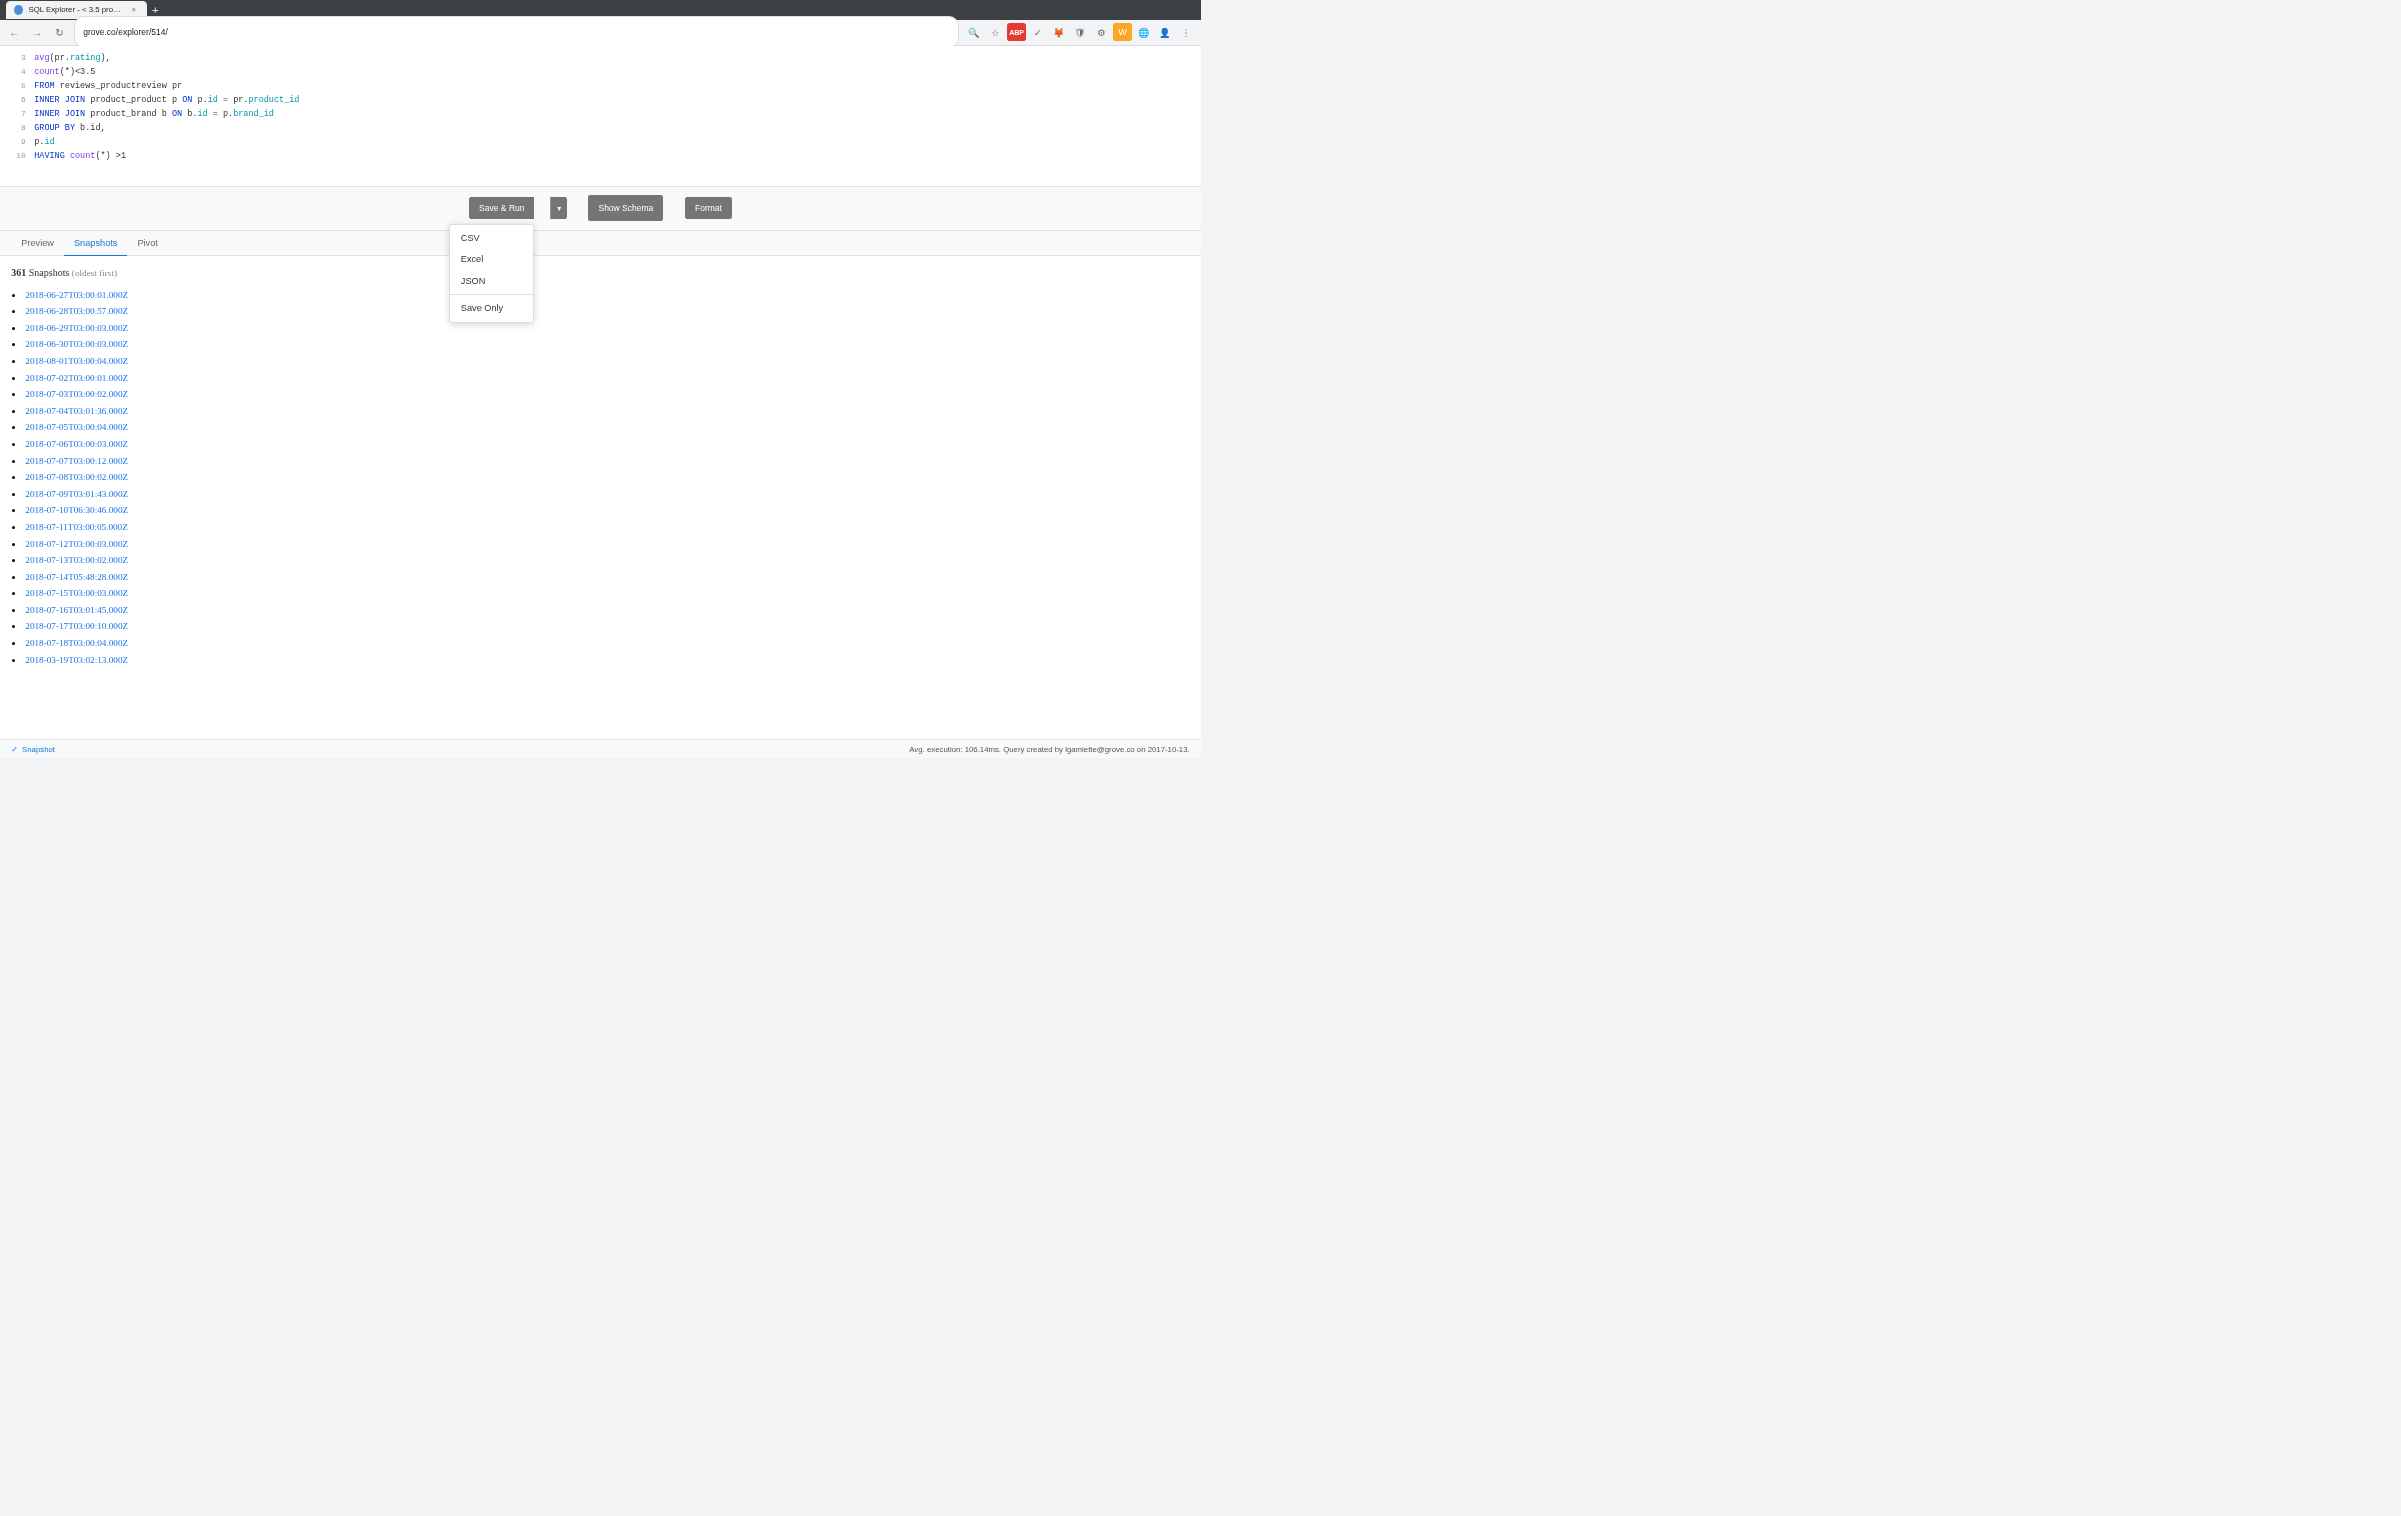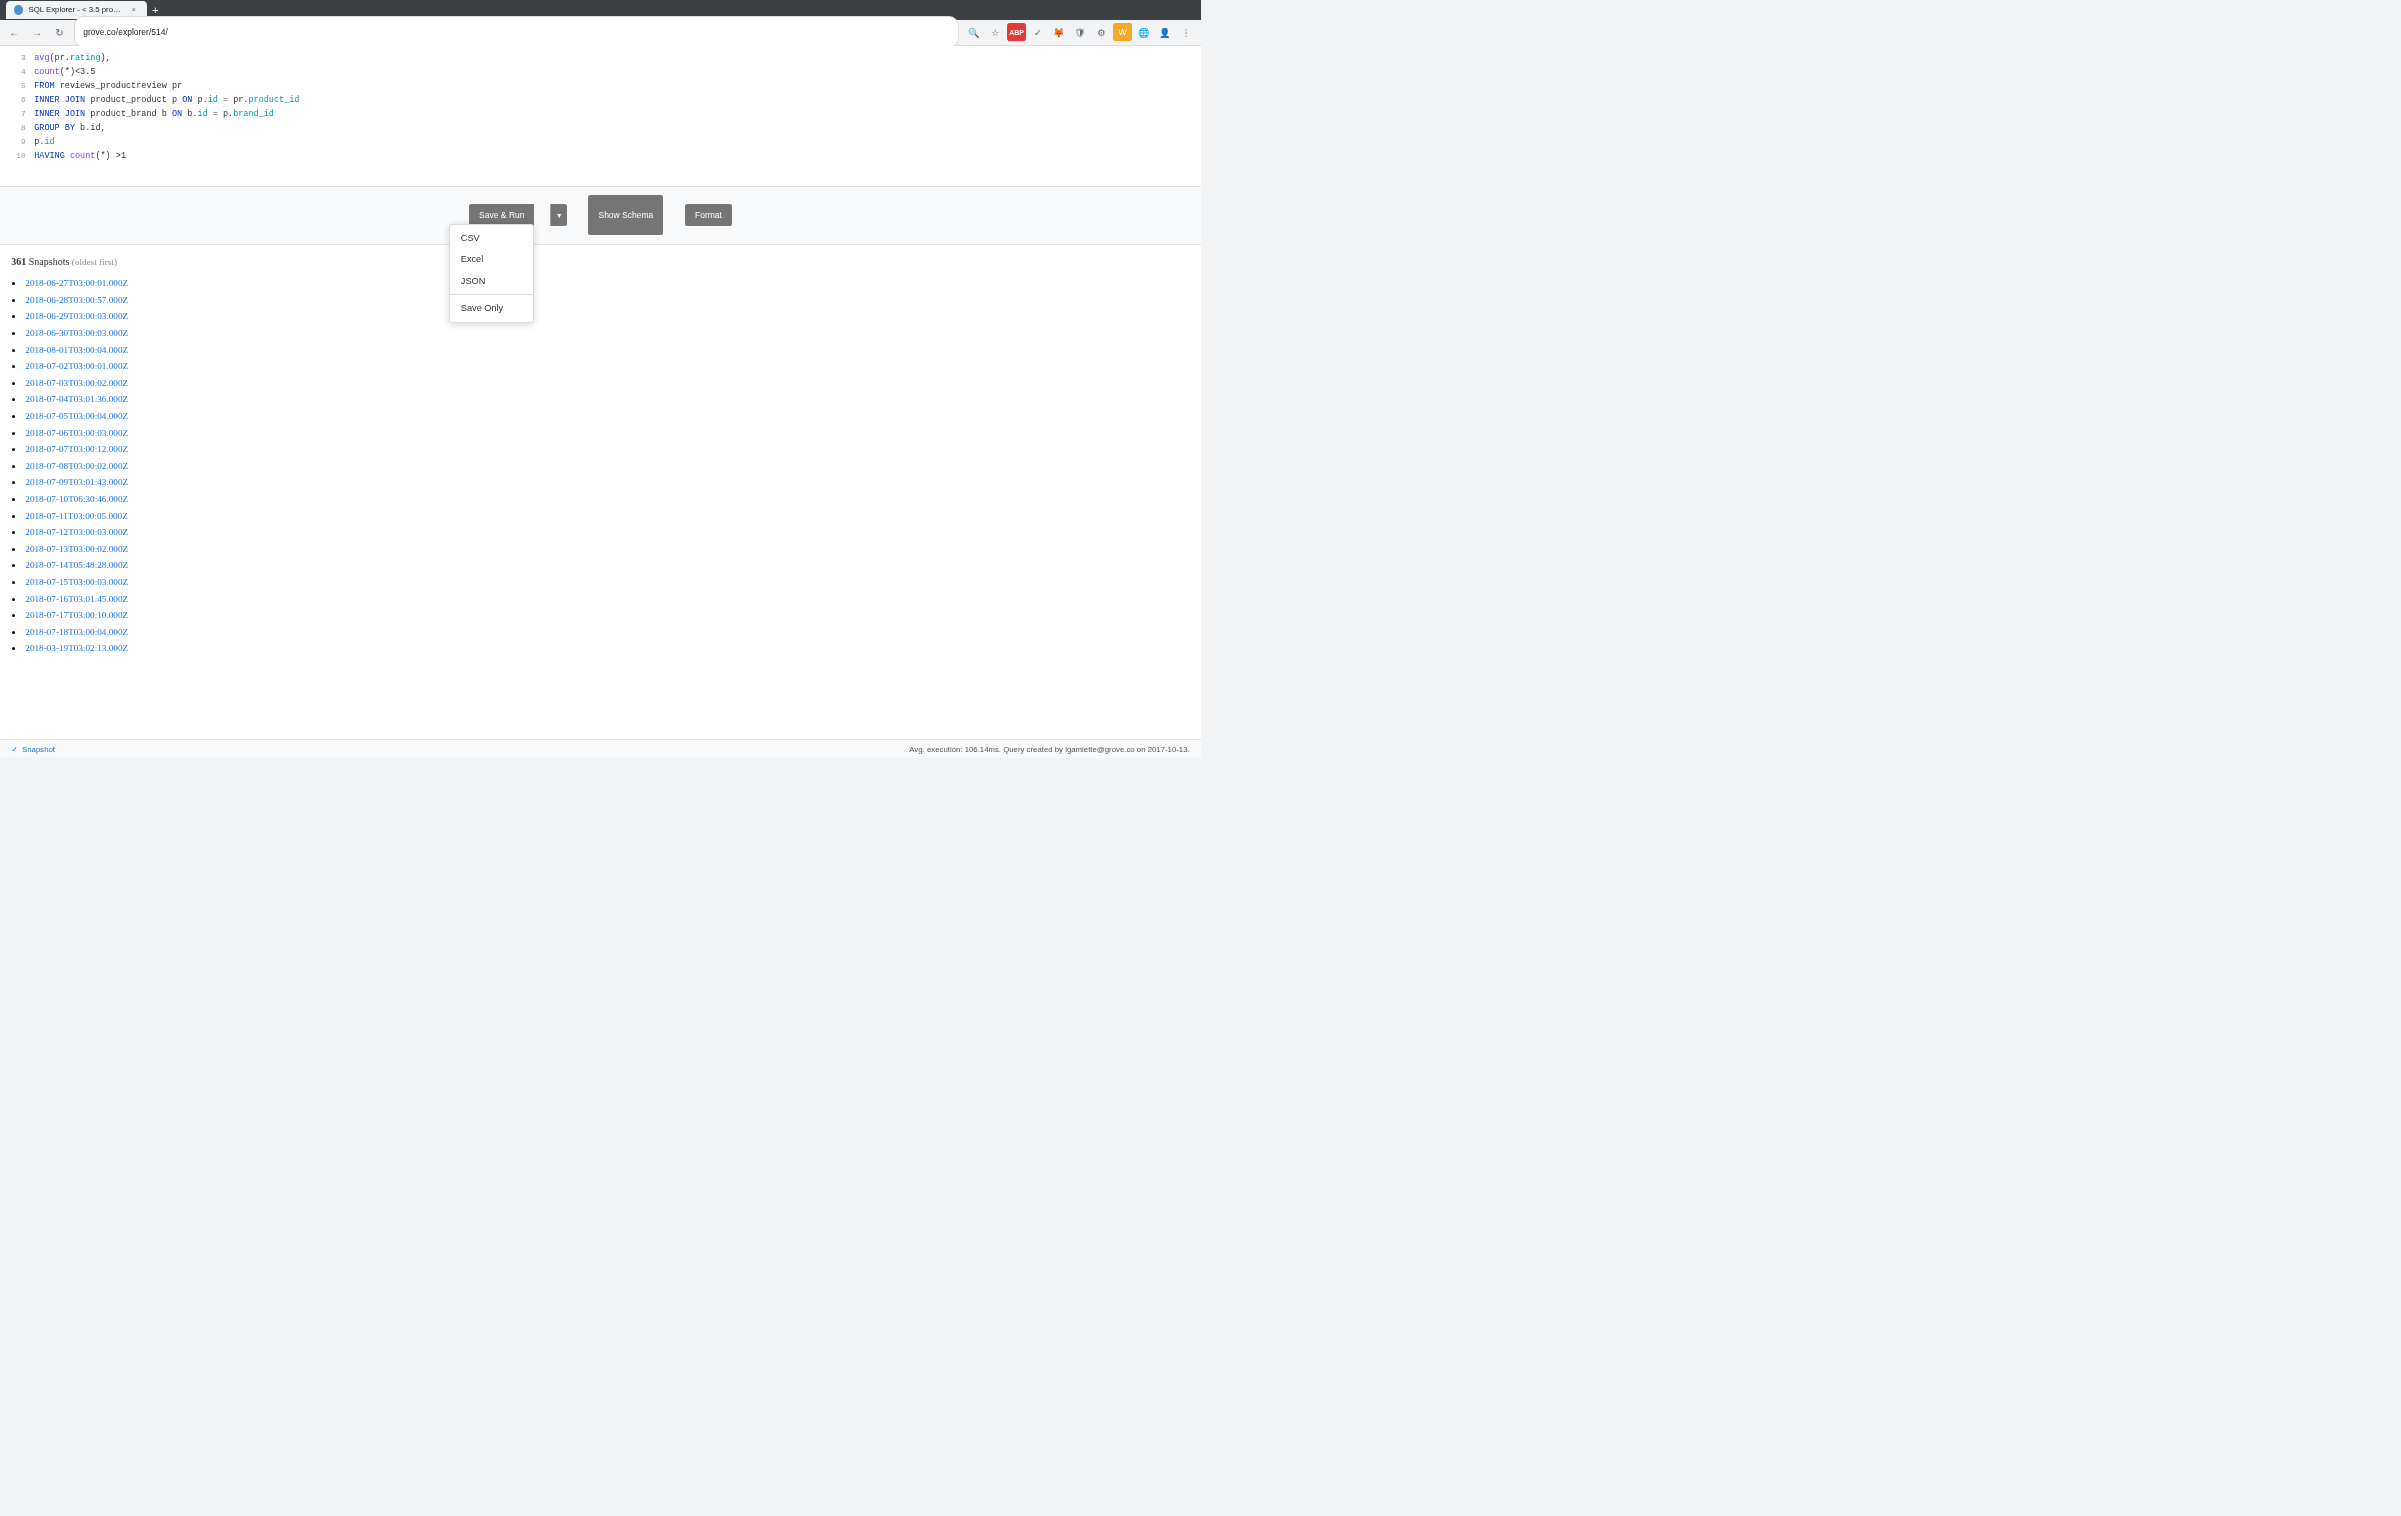--- a/index.html
+++ b/index.html
@@ -184,21 +184,21 @@
       font-size: 7.8px;
     }
     .btn-show-schema {
       background: #757575;
       color: white;
       border: none;
       padding: 5px 10px;
       font-size: 8.5px;
       cursor: pointer;
       border-radius: 2.1px;
-      height: 40px;
+      height: 26px;
       margin-left: 5.7px;
     }
     .btn-format {
       background: #757575;
       color: white;
       border: none;
       padding: 5px 10px;
       font-size: 8.5px;
       cursor: pointer;
       border-radius: 2.1px;
@@ -384,20 +384,25 @@
 
     <div class="dropdown-menu" id="dropdown-menu">
       <div class="dropdown-item">CSV</div>
       <div class="dropdown-item">Excel</div>
       <div class="dropdown-item">JSON</div>
       <div class="dropdown-divider"></div>
       <div class="dropdown-item">Save Only</div>
     </div>
   </div>
 
+  <div class="tab-nav" id="result-tabs">
+      <div class="tab-item">Preview</div>
+      <div class="tab-item active">Snapshots</div>
+      <div class="tab-item">Pivot</div>
+    </div>
 
   <div class="snapshots-content">
     <div class="snapshots-header">
       <span class="count">361</span>
       <span> Snapshots </span>
       <span class="oldest">(oldest first)</span>
     </div>
     <ul class="snapshot-list" id="snapshot-list">
         <li><a href="#">2018-06-27T03:00:01.000Z</a></li>
         <li><a href="#">2018-06-28T03:00:57.000Z</a></li>

